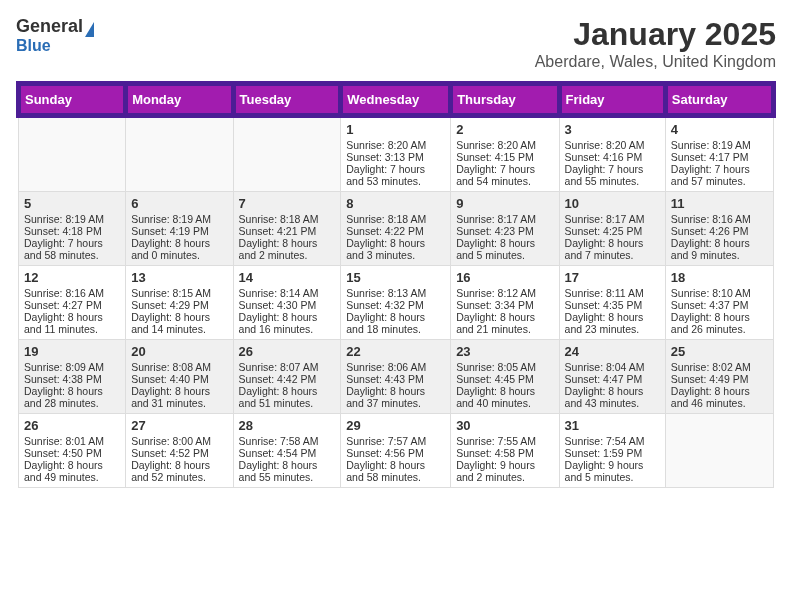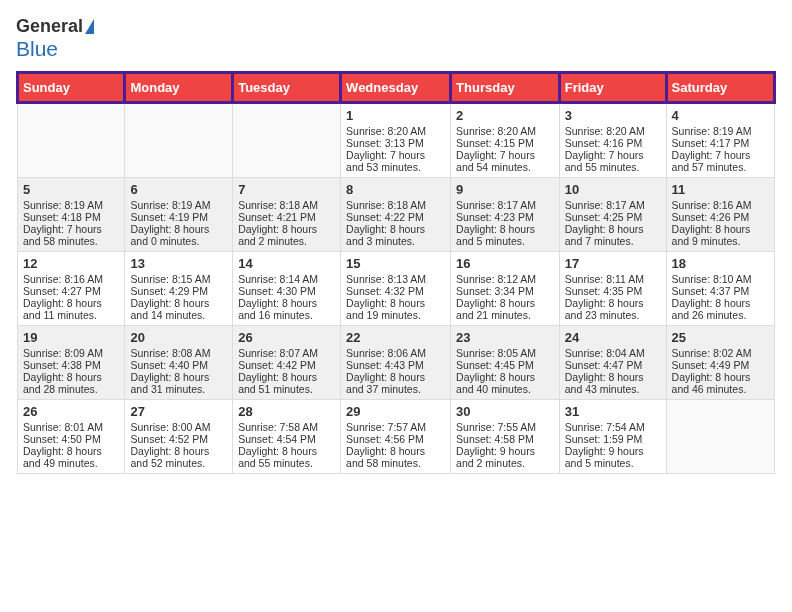--- a/index.html
+++ b/index.html
@@ -20,53 +20,53 @@
       display: flex;
       flex-direction: column;
       align-items: flex-start;
     }
     .logo-general {
       font-size: 18px;
       font-weight: bold;
       color: #333;
     }
     .logo-blue {
-      font-size: 21px;
-      font-weight: normal;
+      font-size: 16px;
+      font-weight: bold;
       color: #2a6db5;
     }
     .logo-row {
       display: flex;
-      align-items: center;
+      align-items: flex-end;
     }
     .title-area {
       text-align: right;
     }
     .calendar-title {
       font-size: 32px;
       font-weight: bold;
       color: #333;
     }
     .calendar-subtitle {
       font-size: 16px;
       color: #555;
     }
     .calendar-table {
       width: 100%;
       border-collapse: collapse;
       border: 1px solid #ccc;
     }
     .calendar-table th {
-      background: #ef4444;
+      background: #a21caf;
       color: #fff;
       font-size: 13px;
       font-weight: bold;
       padding: 6px 4px;
       text-align: left;
-      border: 3px solid #4c1d95;
+      border: 5px solid #4c1d95;
     }
     .calendar-table td {
       vertical-align: top;
       border: 1px solid #ddd;
       padding: 4px 5px;
       font-size: 10.5px;
       color: #333;
       width: 113px;
       min-height: 90px;
     }
@@ -96,20 +96,24 @@
 <div class="header-area">
   <div class="logo">
     <div class="logo-row">
       <span class="logo-general">General</span>
       <span style="display:inline-block;margin-left:2px;width:0;height:0;border-left:9px solid transparent;border-bottom:15px solid #2a6db5;"></span>
     </div>
     <div class="logo-row">
       <span class="logo-blue">Blue</span>
     </div>
   </div>
+  <div class="title-area">
+    <div class="calendar-title">January 2025</div>
+    <div class="calendar-subtitle">Aberdare, Wales, United Kingdom</div>
+  </div>
 </div>
 
 <table class="calendar-table">
   <thead>
     <tr>
     <th>Sunday</th>
         <th>Monday</th>
         <th>Tuesday</th>
         <th>Wednesday</th>
         <th>Thursday</th>
@@ -222,21 +226,21 @@
           <div>Sunrise: 8:14 AM</div>
           <div>Sunset: 4:30 PM</div>
           <div>Daylight: 8 hours</div>
           <div>and 16 minutes.</div>
         </td>
         <td>
           <span class="day-number">15</span>
           <div>Sunrise: 8:13 AM</div>
           <div>Sunset: 4:32 PM</div>
           <div>Daylight: 8 hours</div>
-          <div>and 19 minutes.</div>
+          <div>and 18 minutes.</div>
         </td>
         <td>
           <span class="day-number">16</span>
           <div>Sunrise: 8:12 AM</div>
           <div>Sunset: 3:34 PM</div>
           <div>Daylight: 8 hours</div>
           <div>and 21 minutes.</div>
         </td>
         <td>
           <span class="day-number">17</span>

